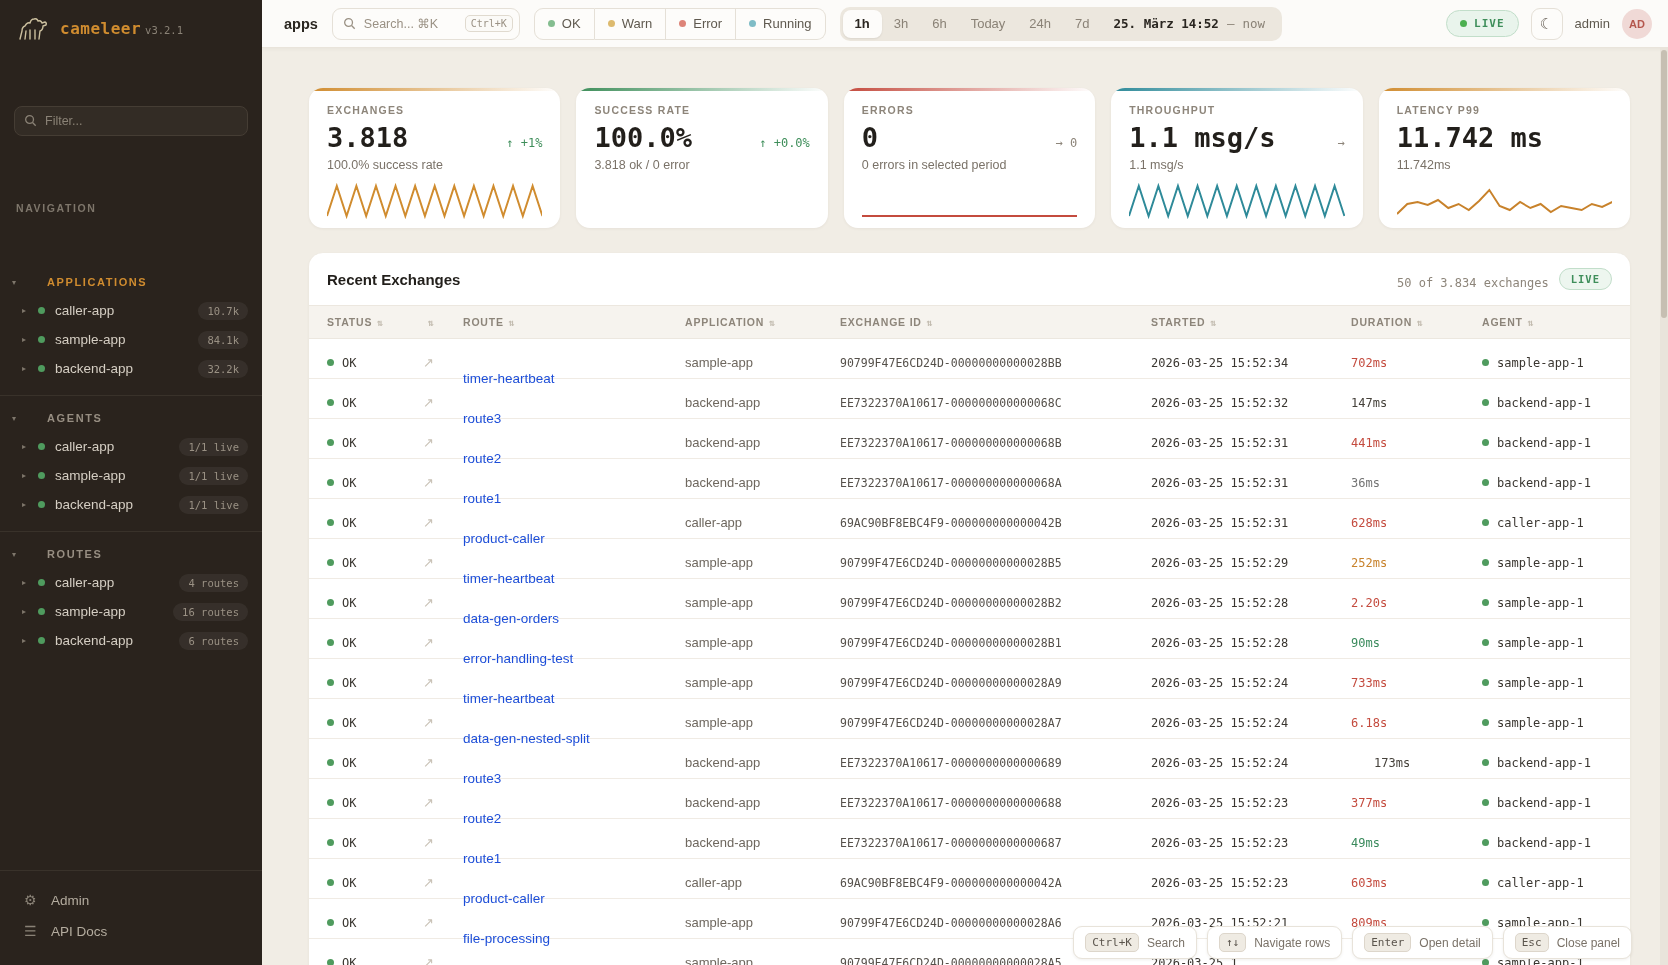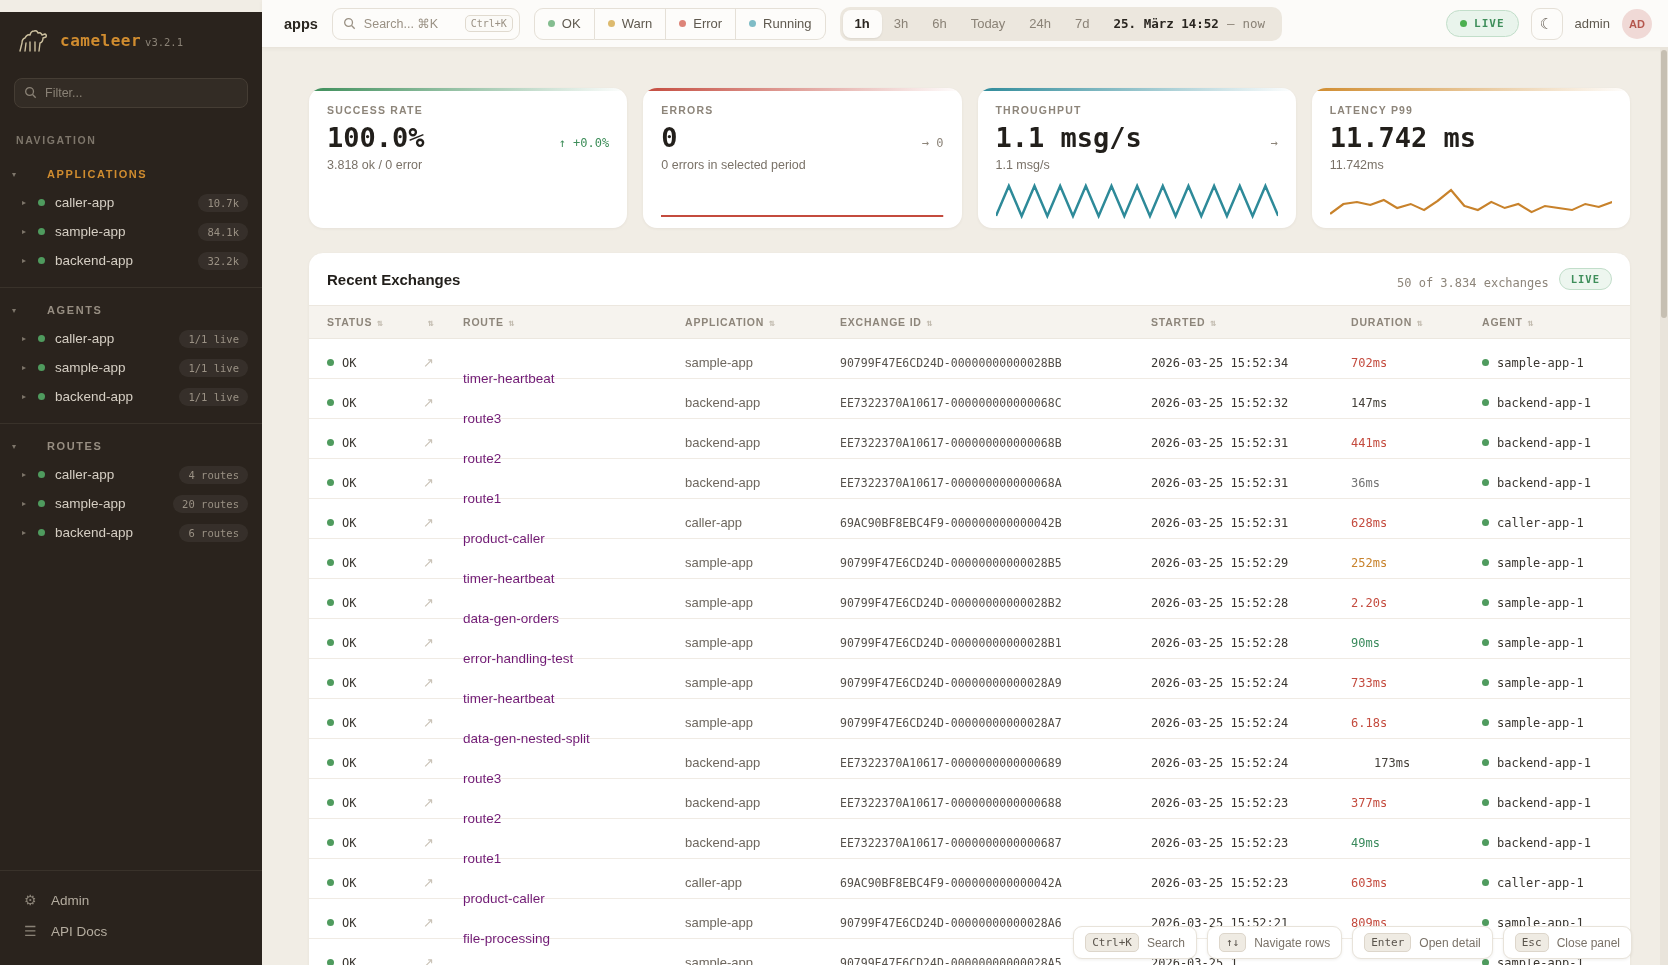--- a/index.html
+++ b/index.html
@@ -5,22 +5,22 @@
   * { margin:0; padding:0; box-sizing:border-box; }
   html,body { width:1668px; height:965px; overflow:hidden; }
   body {
     font-family:"Liberation Sans", sans-serif;
     background:#F1EDE5; color:#2A2620; position:relative;
   }
   .mono { font-family:"DejaVu Sans Mono", monospace; }
 
   
   .sidebar {
-    position:absolute; left:0; top:12px; bottom:0; width:262px;
-    background:#2A231D; display:flex; flex-direction:column; z-index:5;
+    position:absolute; left:0; top:0; bottom:0; width:262px;
+    background:#2A231D; display:flex; flex-direction:column; z-index:5;gap:40px;
   }
   .logo-row { display:flex; align-items:center; gap:10px; padding:14px 16px 10px 16px; }
   .camel-svg { width:34px; height:28px; stroke:#CBBF9E; fill:none; stroke-width:1.4; }
   .brand-name { font-family:"DejaVu Sans Mono", monospace; font-weight:bold; font-size:16px; color:#D08C2F; letter-spacing:0.5px; }
   .brand-ver { font-family:"DejaVu Sans Mono", monospace; font-size:10.5px; color:#8A8276; margin-left:4px; }
   .filter-wrap { margin:14px 14px 4px 14px; position:relative; }
   .filter-input {
     width:100%; height:30px; background:#332C25; border:1px solid #453D34; border-radius:8px;
     color:#B5AEA2; font-size:12.5px; padding:0 10px 0 30px; outline:none;
     font-family:"Liberation Sans", sans-serif;
@@ -126,21 +126,21 @@
   .table-meta { display:flex; align-items:flex-end; gap:10px; }
   .table-summary { font-family:"DejaVu Sans Mono", monospace; font-size:12px; color:#8D857A; }
   .live-badge.small { padding:4px 11px; font-size:10.5px; background:#EDF6EF; }
   .tgrid { display:grid; grid-template-columns:96px 40px 222px 155px 311px 200px 131px 1fr; align-items:center; padding-left:18px; }
   .thead-row { background:#F6F3EE; border-top:1px solid #ECE7DF; border-bottom:1px solid #ECE7DF; height:34px; }
   .th { font-size:10.5px; letter-spacing:0.8px; font-weight:bold; color:#8D857A; display:flex; align-items:center; gap:5px; cursor:pointer; }
   .sort-icon { color:#C3BCB0; font-size:10px; }
   .trow { height:40px; border-bottom:1px solid #F0EBE4; cursor:pointer; }
   .cell-status { display:flex; align-items:center; gap:8px; font-family:"DejaVu Sans Mono", monospace; font-size:12px; color:#3A3630; }
   .cell-open { color:#C9C2B6; font-size:13px; }
-  .cell-route { font-size:13.5px; color:#701a75; font-weight:500;margin-top:32px; }
+  .cell-route { font-size:13.5px; color:#1d4ed8; font-weight:500;margin-top:32px; }
   .cell-app { font-size:13px; color:#6E675E; }
   .cell-exch { font-family:"DejaVu Sans Mono", monospace; font-size:11.5px; color:#55504A; }
   .cell-started { font-family:"DejaVu Sans Mono", monospace; font-size:12px; color:#3A3630; }
   .cell-dur { font-family:"DejaVu Sans Mono", monospace; font-size:12px; }
   .cell-agent { display:flex; align-items:center; gap:8px; font-family:"DejaVu Sans Mono", monospace; font-size:12px; color:#3A3630; }
 
   
   .hints { position:absolute; right:36px; bottom:6px; display:flex; gap:10px; z-index:6; }
   .hint {
     display:flex; align-items:center; gap:8px; background:#FFFFFF; border:1px solid #E8E3DA;
@@ -241,21 +241,21 @@
           <div class="side-item">
     <span class="item-caret">▸</span>
     <span class="gdot"></span>
     <span class="item-name">caller-app</span>
     <span class="item-badge mono">4 routes</span>
   </div>
           <div class="side-item">
     <span class="item-caret">▸</span>
     <span class="gdot"></span>
     <span class="item-name">sample-app</span>
-    <span class="item-badge mono">20 routes</span>
+    <span class="item-badge mono">16 routes</span>
   </div>
           <div class="side-item">
     <span class="item-caret">▸</span>
     <span class="gdot"></span>
     <span class="item-name">backend-app</span>
     <span class="item-badge mono">6 routes</span>
   </div>
         </div>
   </div>
     </div>
@@ -328,20 +328,36 @@
       <span>☾</span>
     </button>
     <span class="user-name">admin</span>
     <span class="avatar">AD</span>
   </div>
 </header>
 
 <main class="main">
   <div class="cards-row" id="cards-row">
       <div class="stat-card">
+    <div class="card-accent" style="background: linear-gradient(90deg, rgb(208, 140, 47), rgba(255, 255, 255, 0));"></div>
+    <div class="card-body">
+      <div class="card-label">EXCHANGES</div>
+      <div class="card-valrow">
+        <span class="card-value">3.818</span>
+        <span class="card-delta delta-green">↑ +1%</span>
+      </div>
+      <div class="card-sub">100.0% success rate</div>
+    </div>
+    <div class="card-spark">
+          <svg viewBox="0 0 220 40" preserveAspectRatio="none">
+            <polyline points="0.0,36 10.0,6 20.0,36 30.0,6 40.0,36 50.0,6 60.0,36 70.0,6 80.0,36 90.0,6 100.0,36 110.0,6 120.0,36 130.0,6 140.0,36 150.0,6 160.0,36 170.0,6 180.0,36 190.0,6 200.0,36 210.0,6 220.0,36" fill="none" stroke="#D08C2F" stroke-width="2"></polyline>
+          </svg>
+        </div>
+  </div>
+      <div class="stat-card">
     <div class="card-accent" style="background: linear-gradient(90deg, rgb(62, 142, 90), rgba(255, 255, 255, 0));"></div>
     <div class="card-body">
       <div class="card-label">SUCCESS RATE</div>
       <div class="card-valrow">
         <span class="card-value">100.0%</span>
         <span class="card-delta delta-green">↑ +0.0%</span>
       </div>
       <div class="card-sub">3.818 ok / 0 error</div>
     </div>
     <div class="card-spark"></div>

